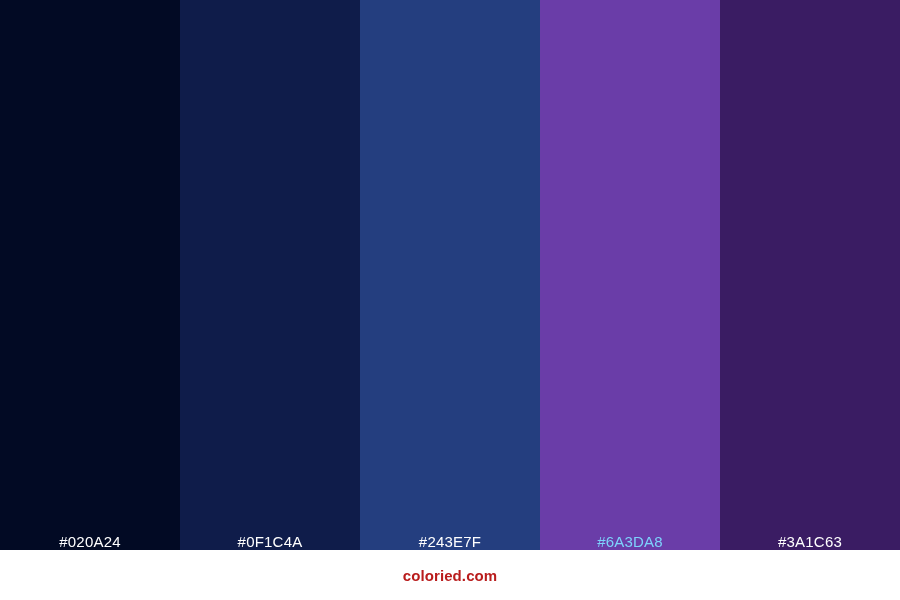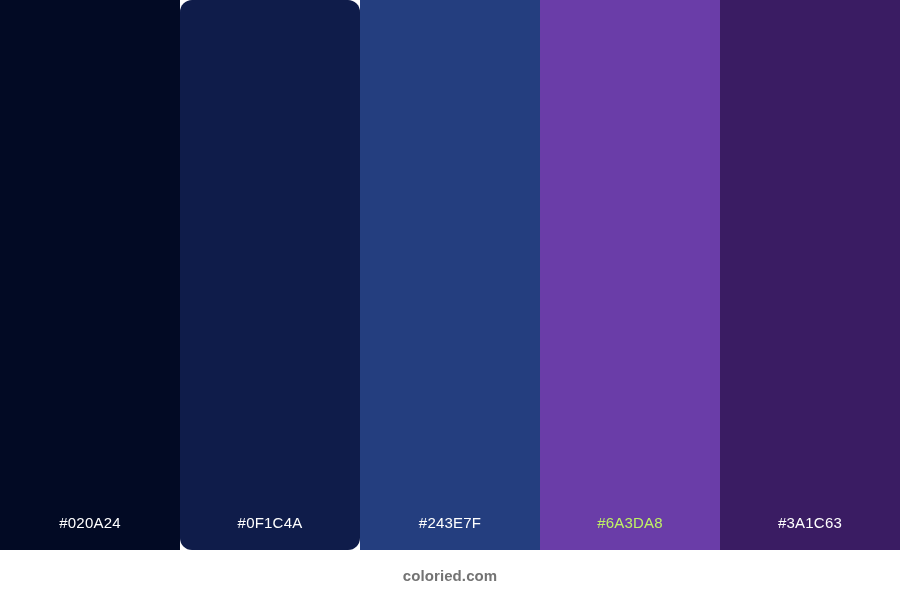--- a/index.html
+++ b/index.html
@@ -44,21 +44,21 @@
     box-sizing: border-box;
   }
 
   .swatch-label {
     color: #ffffff;
     font-family: "Liberation Sans", sans-serif;
     font-size: 15px;
     line-height: 15px;
     letter-spacing: 0.2px;
     font-weight: 400;
-    margin-bottom: 20px;
+    margin-bottom: 1px;
     white-space: nowrap;
     user-select: none;
   }
 
   
   .footer {
     width: 900px;
     height: 50px;
     flex: 0 0 50px;
     background: #ffffff;
@@ -82,35 +82,35 @@
 <body>
 
 <div class="palette-page">
 
   <div class="swatch-strip">
 
     <div class="swatch" style="background-color: rgb(2, 10, 36);">
       <span class="swatch-label" style="color: rgb(255, 255, 255);">#020A24</span>
     </div>
 
-    <div class="swatch" style="background-color: rgb(15, 28, 74); border-radius: 12px;">
+    <div class="swatch" style="background-color: rgb(15, 28, 74);">
       <span class="swatch-label" style="color: rgb(255, 255, 255);">#0F1C4A</span>
     </div>
 
     <div class="swatch" style="background-color: rgb(36, 62, 127); align-items: flex-end;">
       <span class="swatch-label" style="color: rgb(255, 255, 255);">#243E7F</span>
     </div>
 
     <div class="swatch" style="background-color: rgb(106, 61, 168);">
-      <span class="swatch-label" style="color: #bef264;">#6A3DA8</span>
+      <span class="swatch-label" style="color: #7dd3fc;">#6A3DA8</span>
     </div>
 
     <div class="swatch" style="background-color: rgb(58, 28, 99); align-items: flex-end;">
       <span class="swatch-label" style="color: rgb(255, 255, 255);">#3A1C63</span>
     </div>
 
   </div>
 
   <div class="footer" style="background-color: rgb(255, 255, 255);">
-    <span class="footer-brand" style="color: #737373;">coloried.com</span>
+    <span class="footer-brand" style="color: #b91c1c;">coloried.com</span>
   </div>
 
 </div>
 
 </body></html>

